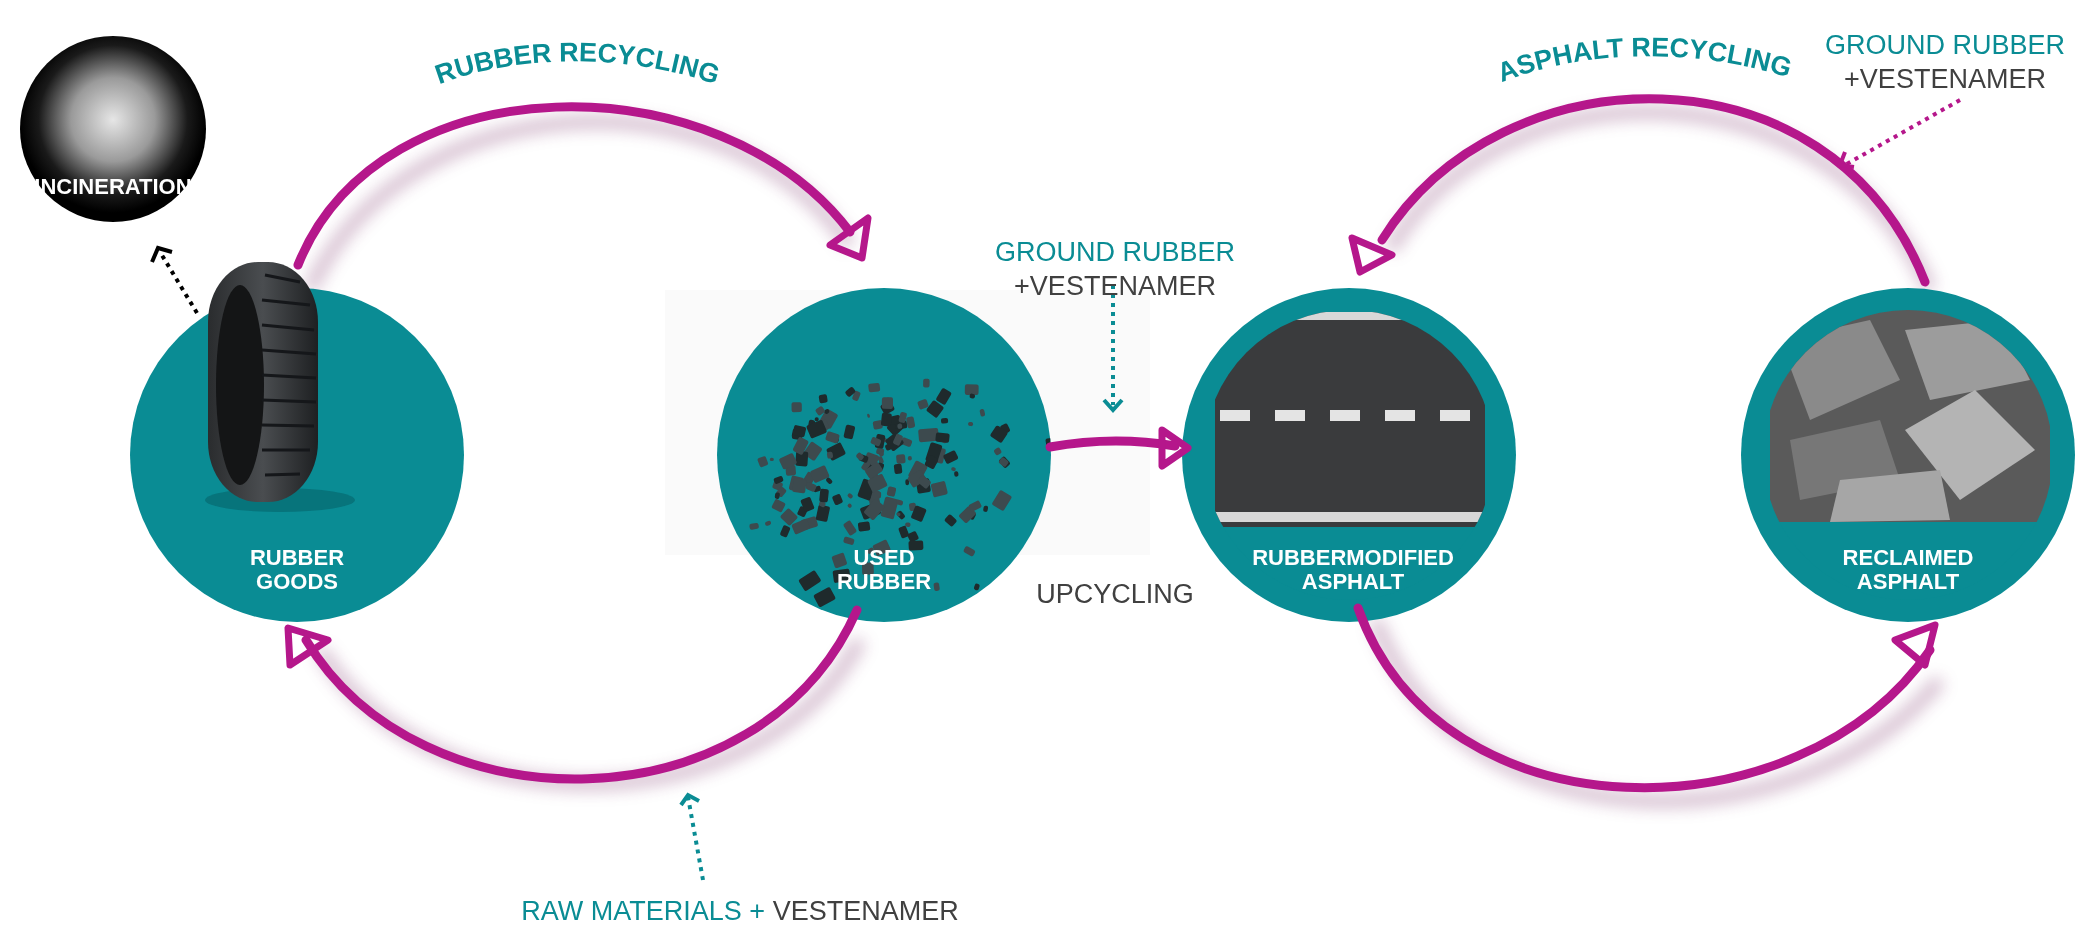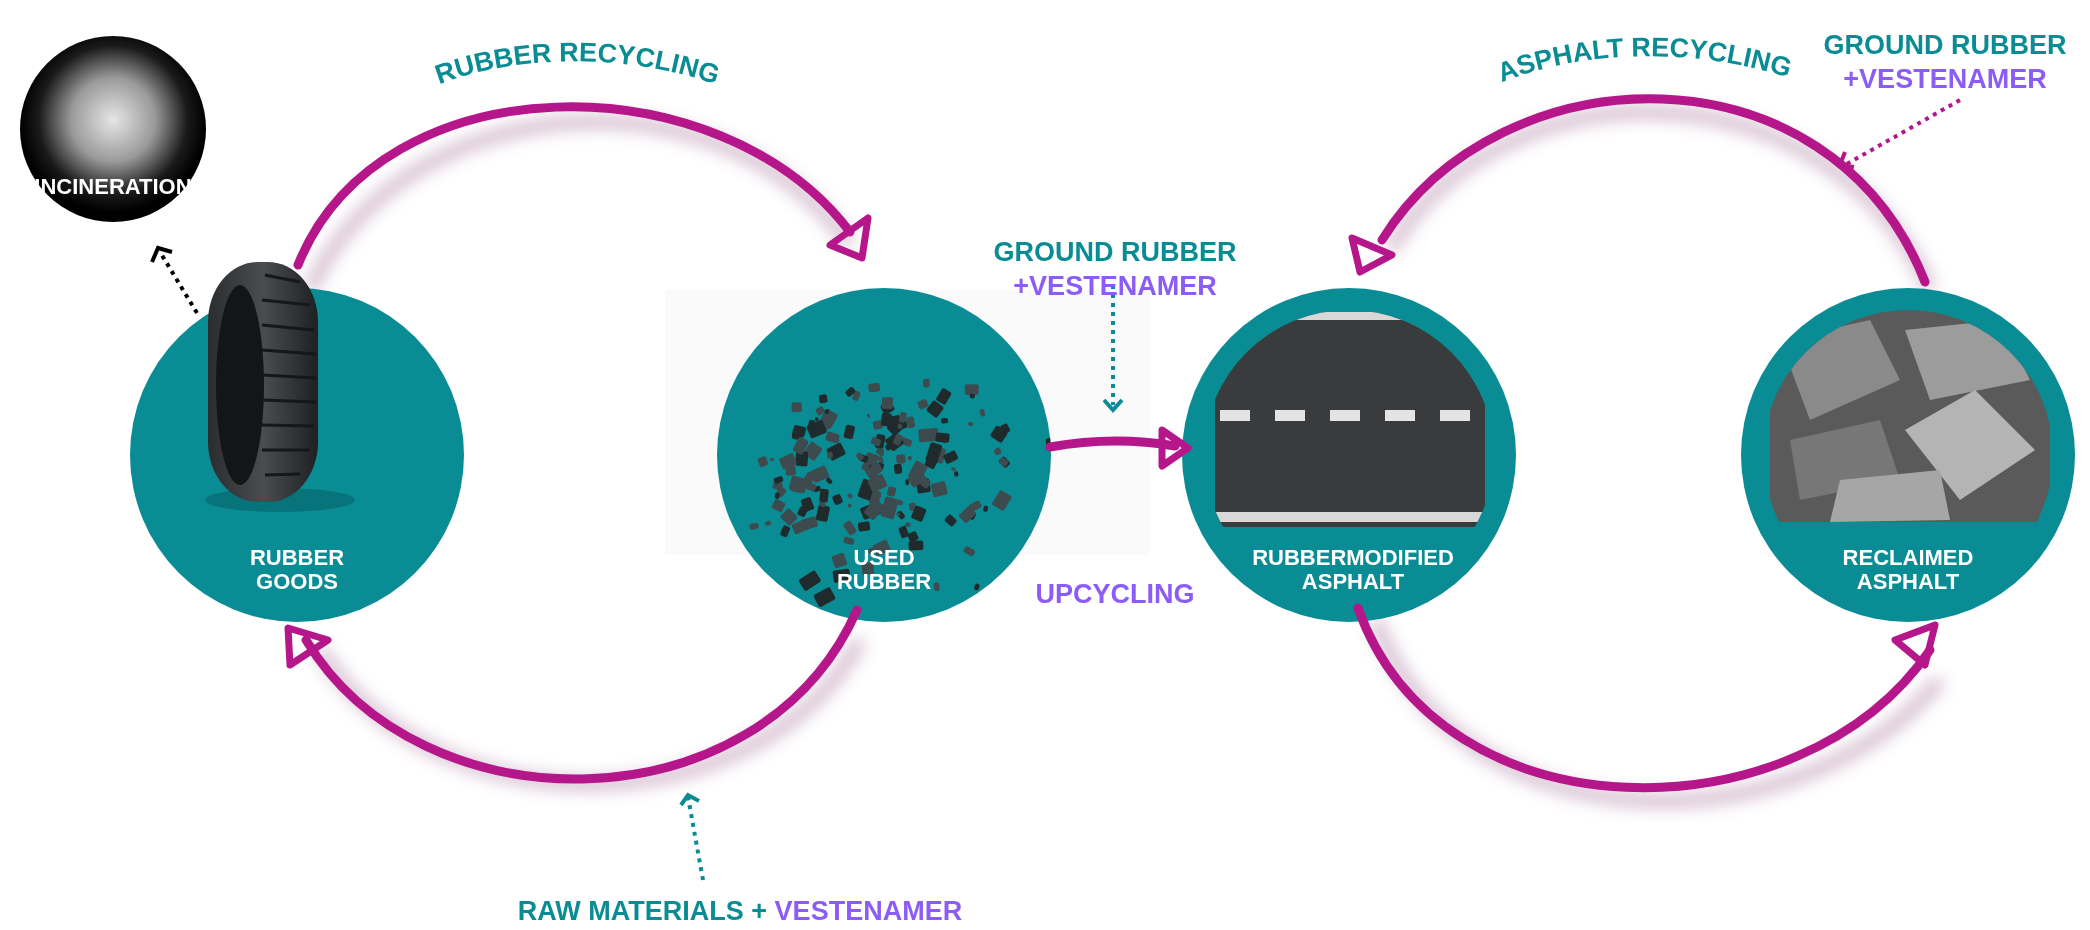--- a/index.html
+++ b/index.html
@@ -1,23 +1,23 @@
 <!DOCTYPE html>
 <html><head>
 <meta charset="utf-8">
 <style>
   html, body { margin:0; padding:0; background:#ffffff; }
   body { width:2090px; height:930px; position:relative; overflow:hidden;
          font-family:"Liberation Sans", "DejaVu Sans", sans-serif; }
   svg#diagram { position:absolute; left:0; top:0; }
   .node-label { font-family:"Liberation Sans", sans-serif; font-weight:bold; fill:#ffffff; font-size:22px; text-anchor:middle; }
   .teal-label { font-family:"Liberation Sans", sans-serif; font-weight:bold; font-size:27px; }
-  .ann { position:absolute; font-weight:bold; font-size:27px; text-align:center; line-height:34px; white-space:nowrap; }
+  .ann { position:absolute; font-weight:normal; font-size:27px; text-align:center; line-height:34px; white-space:nowrap; }
   .teal { color:#0a8c94; }
-  .magenta { color:#8b5cf6; }
+  .magenta { color:#404040; }
 </style>
 </head>
 <body>
 
 <svg id="diagram" width="2090" height="930" viewBox="0 0 2090 930">
   <defs>
     <filter id="blur8" x="-20%" y="-20%" width="140%" height="140%">
         <feGaussianBlur stdDeviation="8"></feGaussianBlur>
       </filter>
     <radialGradient id="smokeGrad" cx="50%" cy="45%" r="50%">

